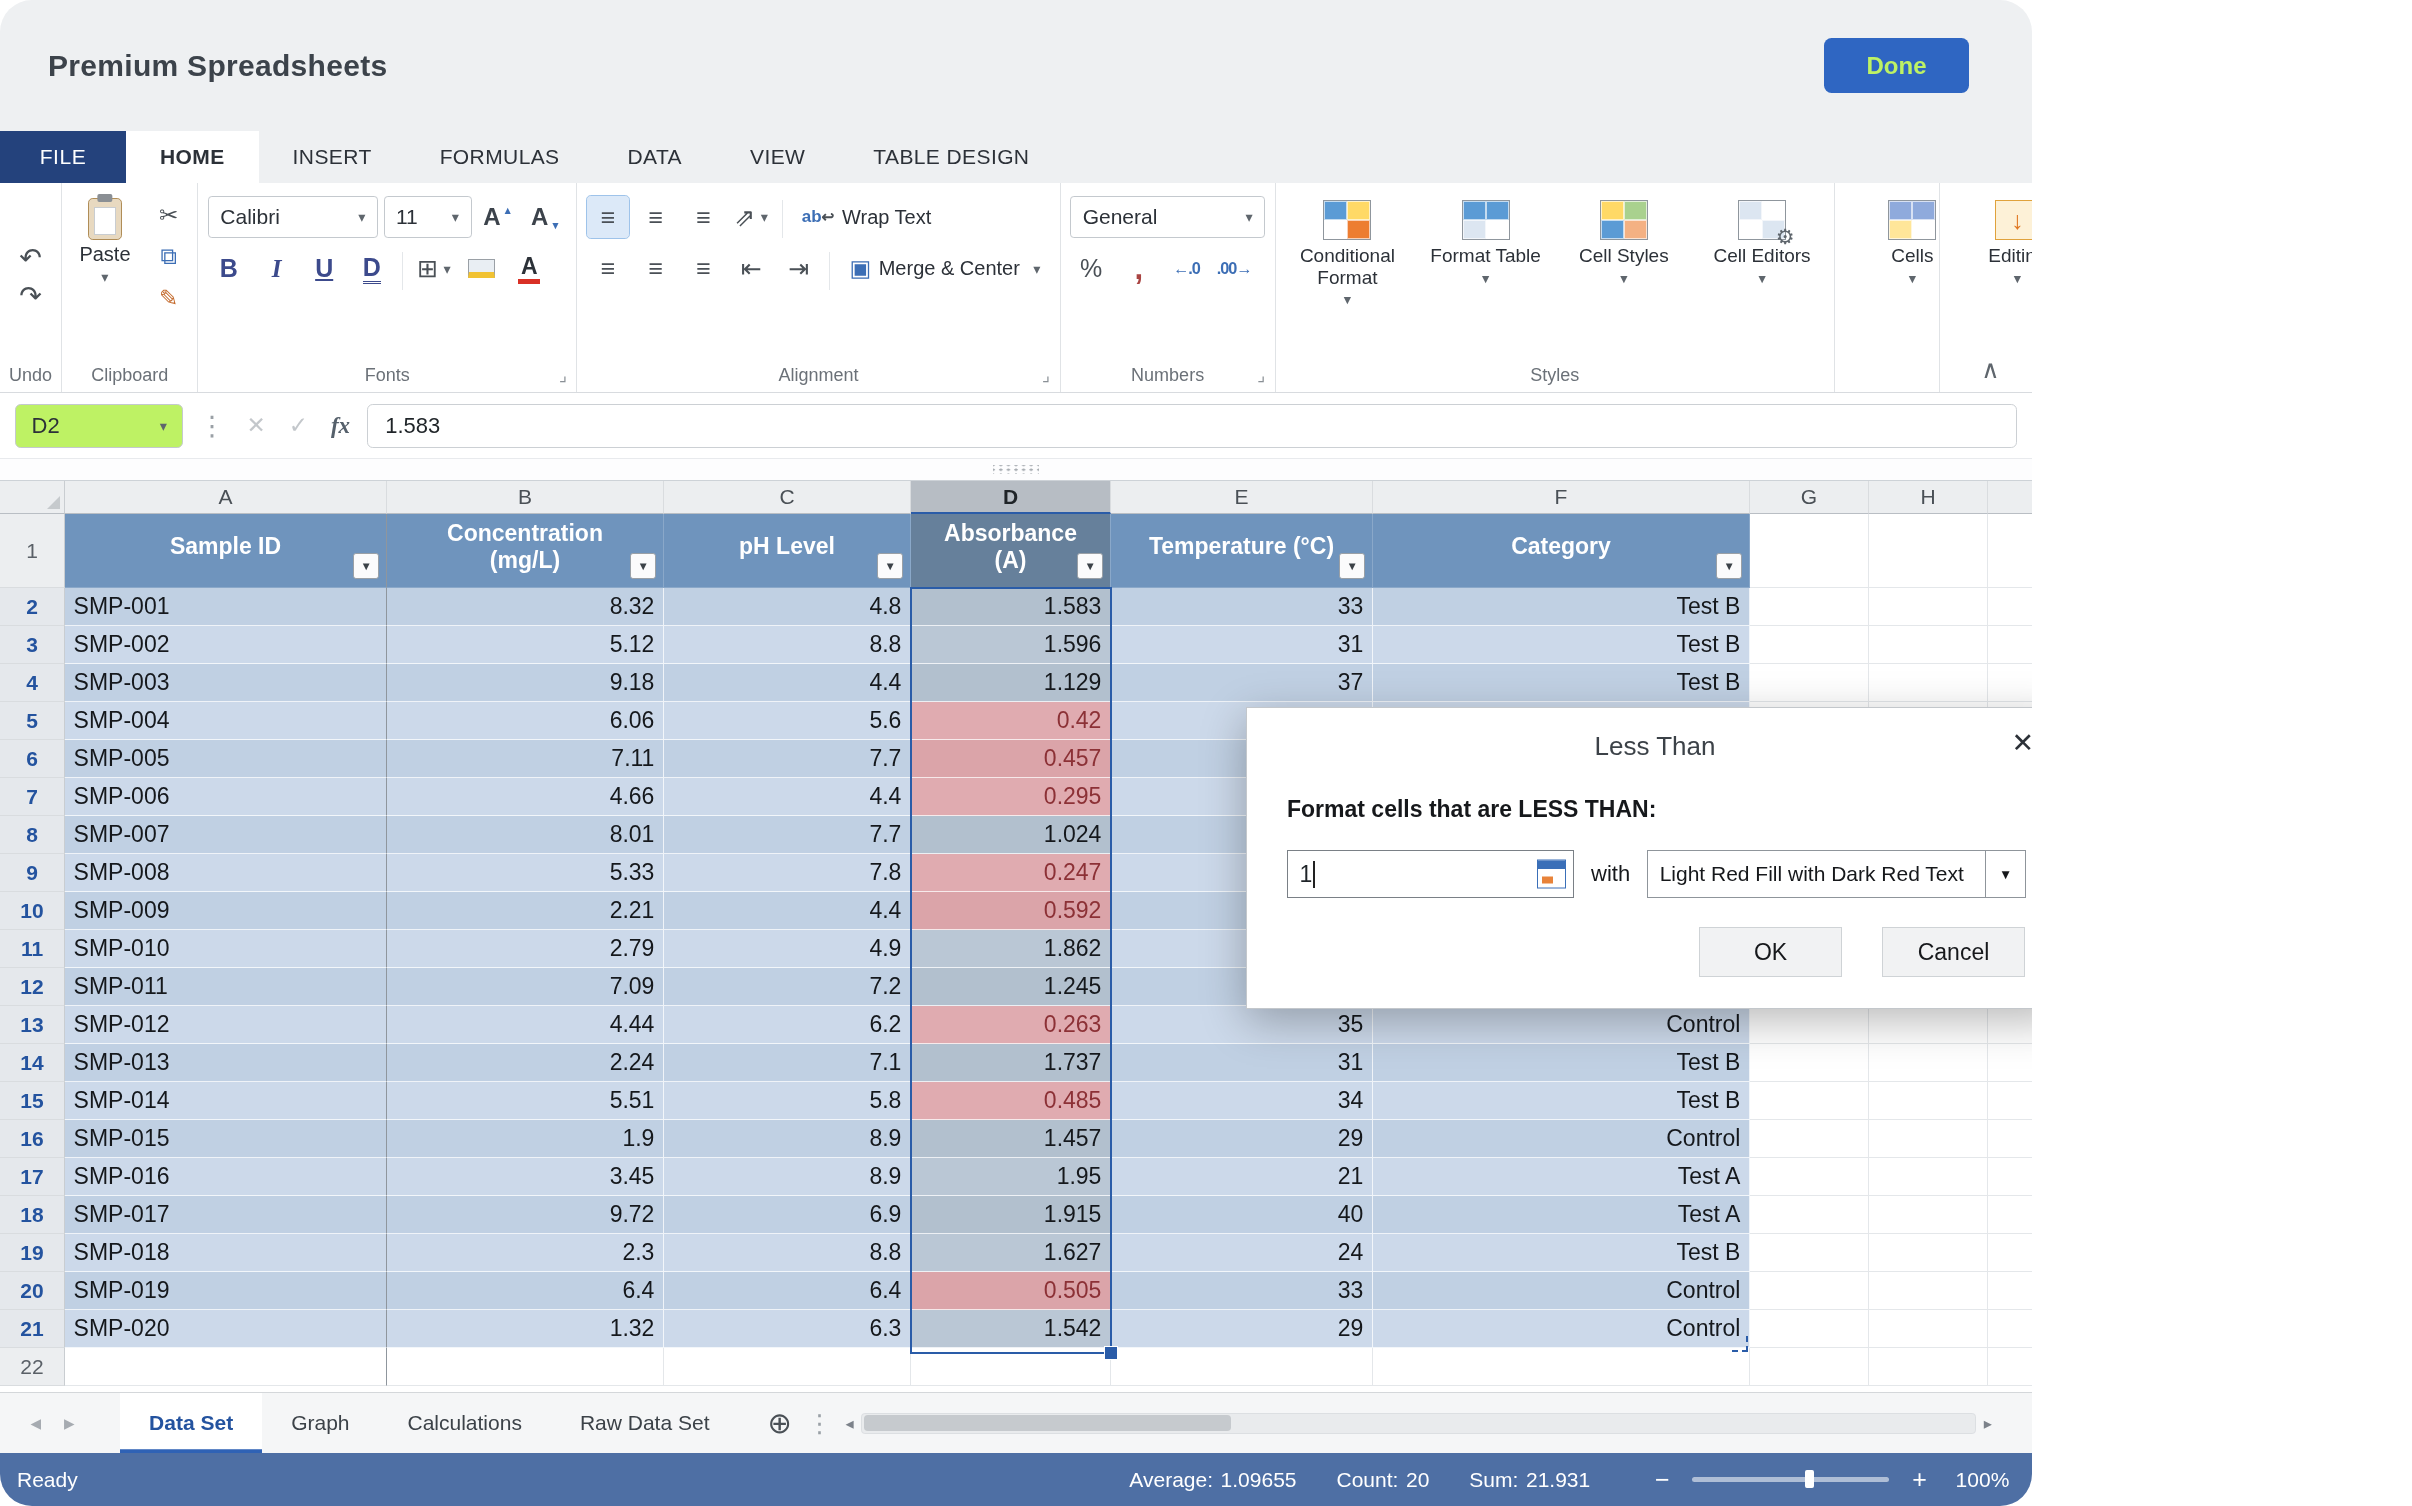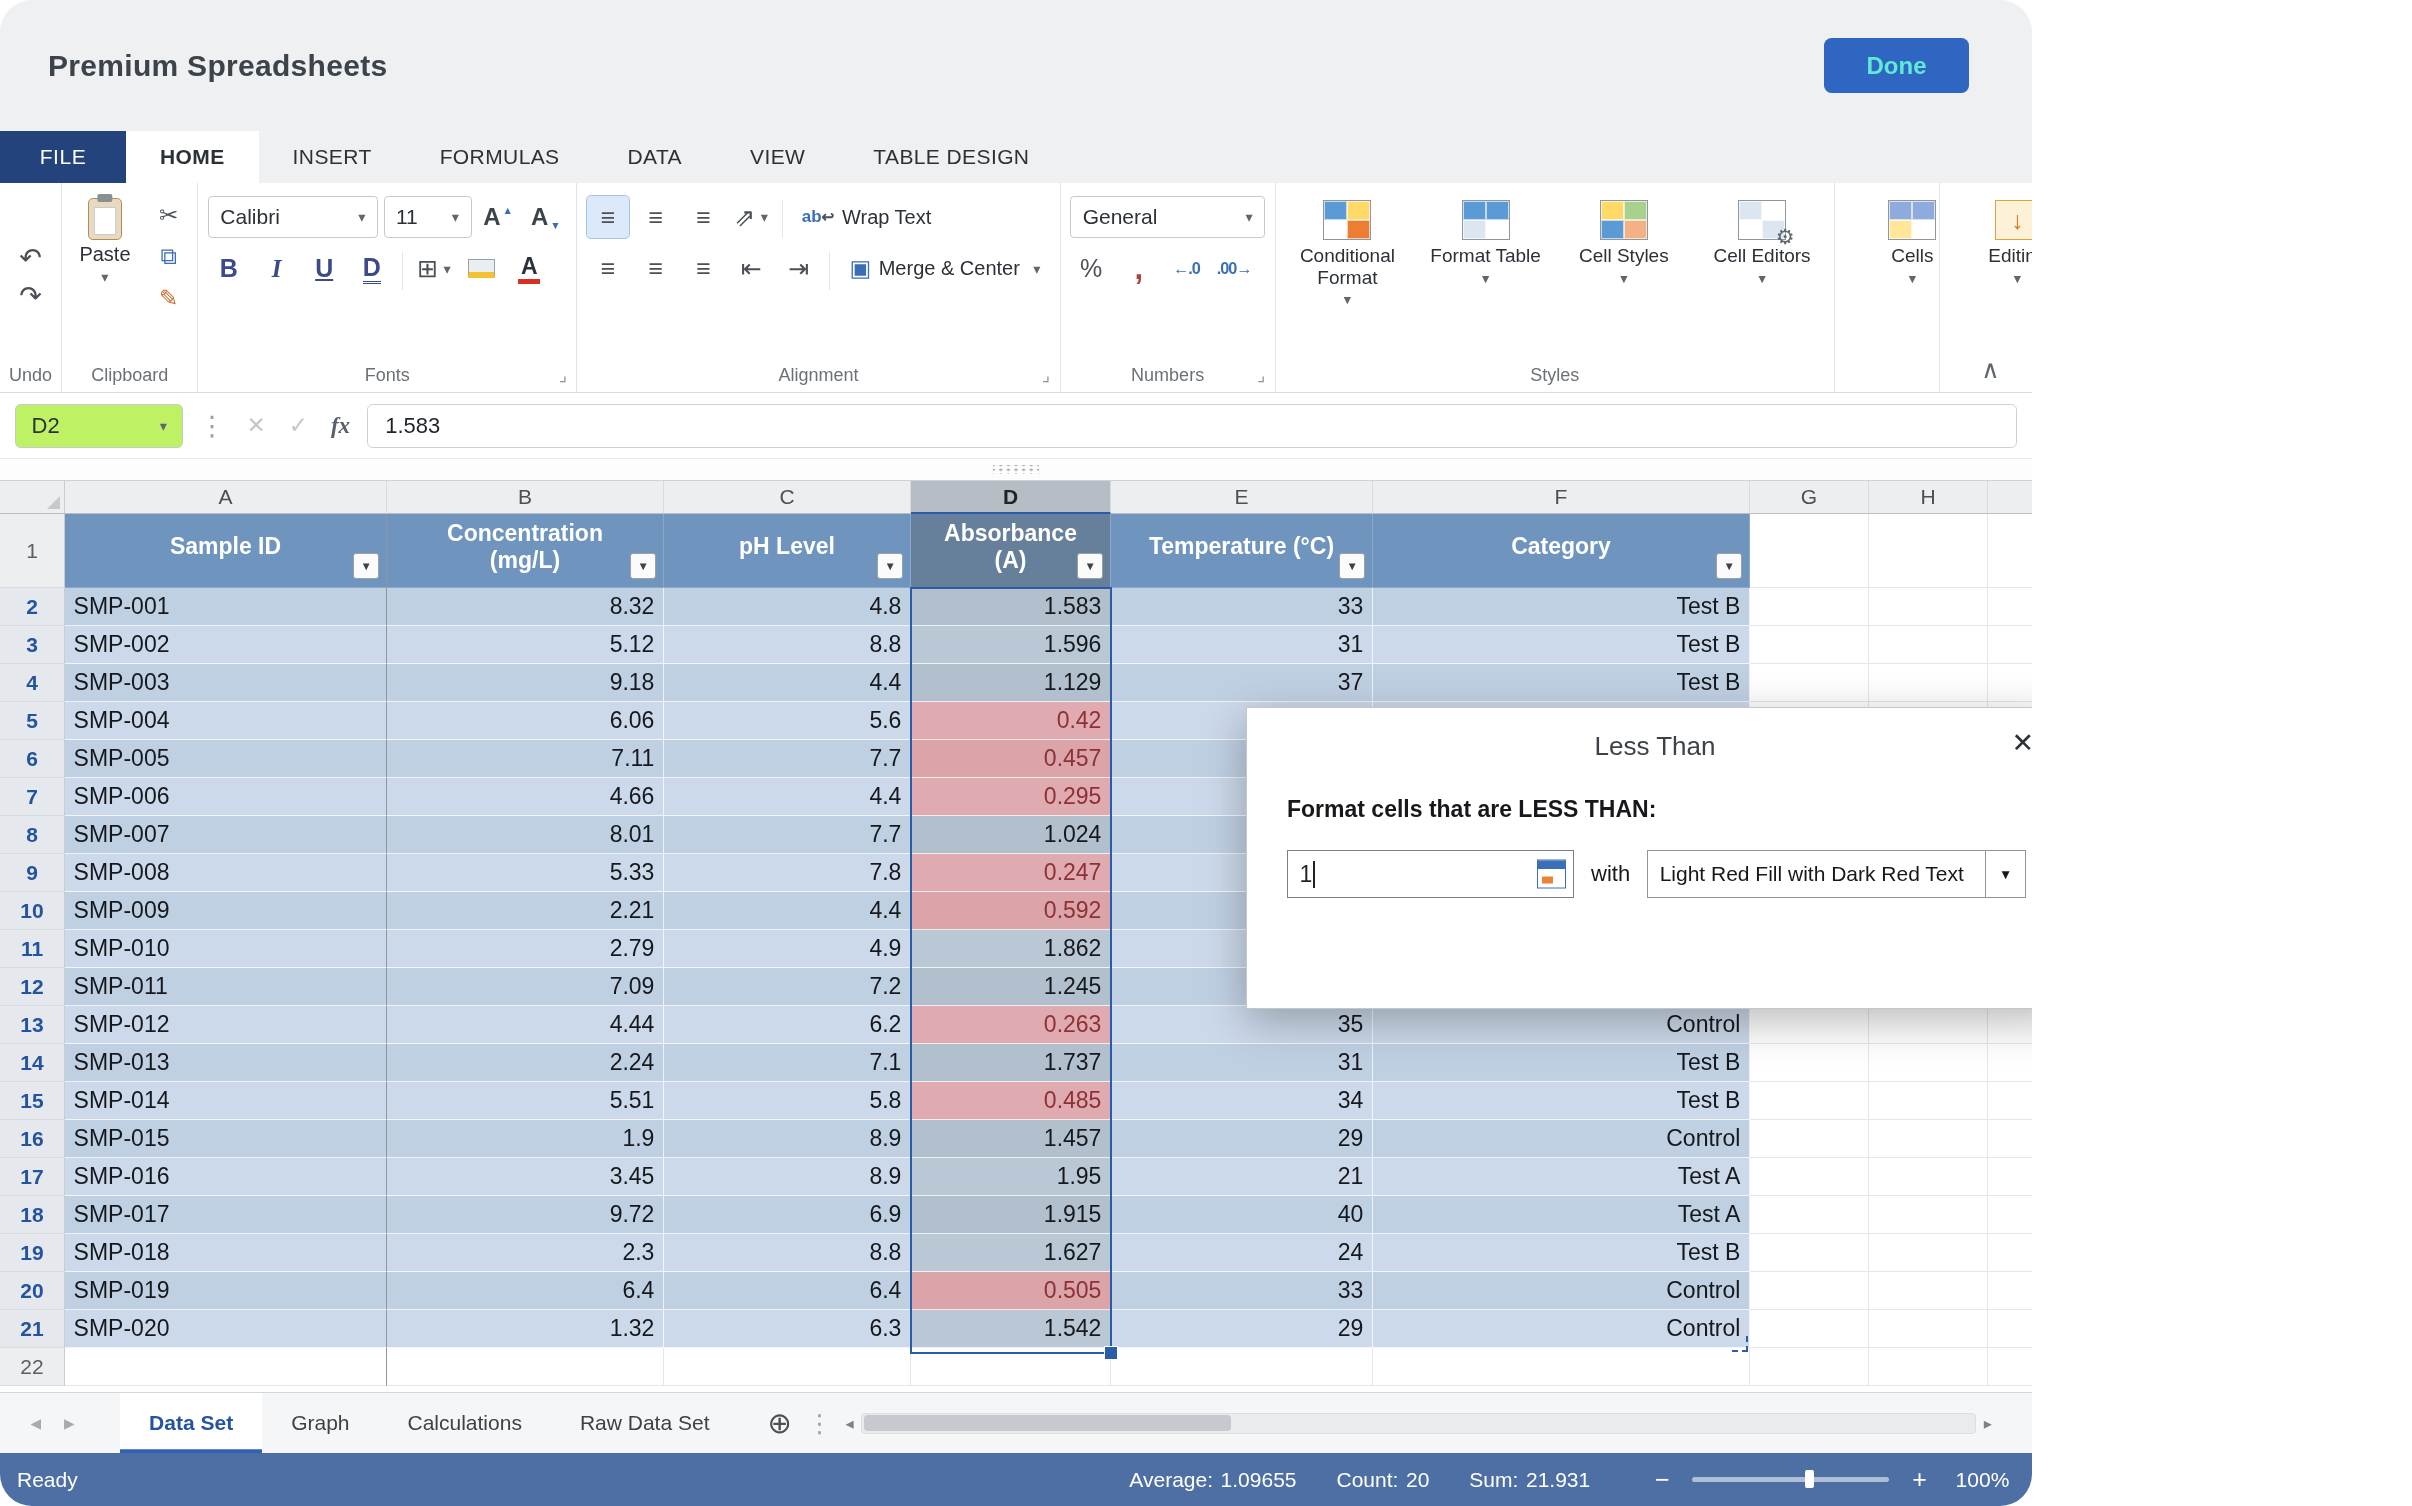--- a/index.html
+++ b/index.html
@@ -3,21 +3,21 @@
 <meta charset="utf-8">
 <style>
 *{margin:0;padding:0;box-sizing:border-box;}
 html,body{width:2413px;height:1506px;overflow:hidden;}
 body{font-family:"Liberation Sans",sans-serif;background:#fff;color:#1f2428;}
 .app{position:relative;width:2032px;height:1506px;display:flex;flex-direction:column;background:#fff;overflow:hidden;border-radius:32px;}
 
 
 .topbar{height:131px;flex:0 0 auto;background:#eef0f2;display:flex;align-items:center;justify-content:space-between;padding:0 63px 0 48px;}
 .title{font-size:30px;font-weight:bold;color:#3c434b;letter-spacing:0.3px;}
-.done{width:145px;height:55px;background:var(--accent,#2f66c2);color:#5eead4;font-size:24px;font-weight:bold;border:none;border-radius:7.6px;font-family:inherit;}
+.done{width:145px;height:55px;background:var(--accent,#2f66c2);color:#bef264;font-size:24px;font-weight:bold;border:none;border-radius:7.6px;font-family:inherit;}
 
 
 .ribbon-tabs{height:52px;flex:0 0 auto;background:#eef0f2;display:flex;align-items:stretch;}
 .file-tab{width:126px;background:var(--file-tab,#24427c);color:#fff;display:flex;align-items:center;justify-content:center;font-size:21px;letter-spacing:0.6px;}
 #ribbonTabs{display:flex;align-items:stretch;}
 .rtab{padding:0 34px;display:flex;align-items:center;font-size:21px;color:#2c3138;letter-spacing:0.4px;}
 .rtab.active{background:#fff;font-weight:bold;}
 
 
 .ribbon{height:210px;flex:0 0 auto;background:#fff;border-bottom:1px solid #d8dbdf;display:flex;position:relative;}
@@ -829,16 +829,20 @@
           </span>
       </div>
       <span class="dlg-with">with</span>
       <div class="dlg-select">
         <span class="txt">Light Red Fill with Dark Red Text</span>
         <span class="arrow">
             <span>▼</span>
           </span>
       </div>
     </div>
+    <div class="dlg-buttons">
+      <button class="dlg-btn">OK</button>
+      <button class="dlg-btn">Cancel</button>
+    </div>
   </div>
 
 </div>
 
 
 </body></html>

